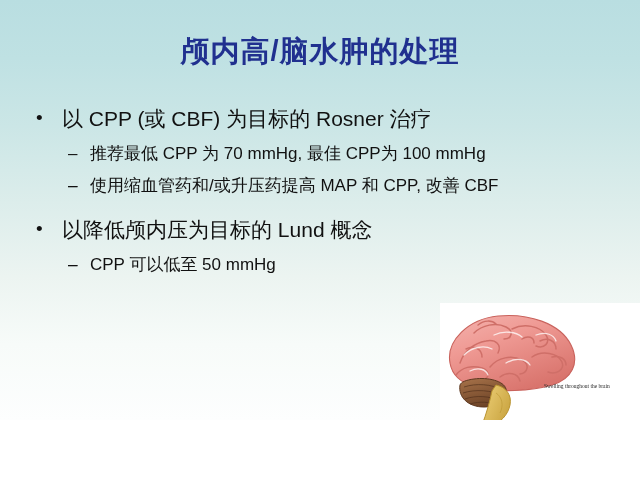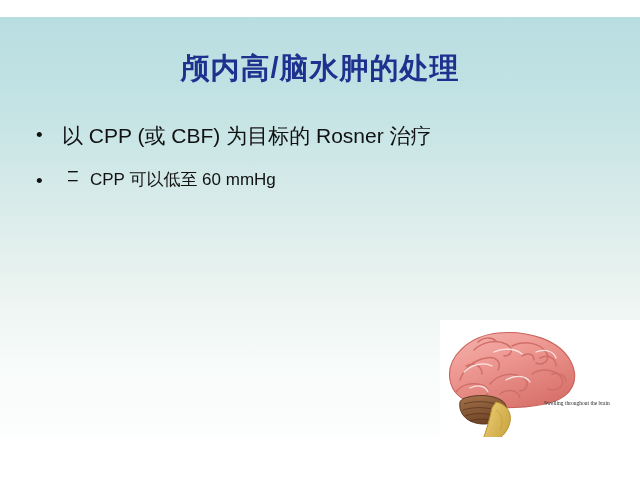--- a/index.html
+++ b/index.html
@@ -20,21 +20,20 @@
     box-sizing: border-box;
     background: linear-gradient(180deg,
                 #b9dee1 0%,
                 #bfe1e3 14%,
                 #cbe6e6 30%,
                 #dcedeb 48%,
                 #ecf4f1 66%,
                 #f7fbf9 82%,
                 #fdfefe 100%);
     overflow: hidden;
-    margin-top: 17px;
   }
 
   
   #slide-title {
     position: absolute;
     top: 33px;
     left: 0;
     width: 640px;
     text-align: center;
     color: #20308f;
@@ -176,41 +175,44 @@
 
   <div id="content">
 
     <div class="l1" id="bullet-1">
       <span class="marker">•</span>
       <span class="txt">以 <span class="b">CPP</span> (或 <span class="b">CBF</span>) 为目标的 <span class="b">Rosner</span> 治疗</span>
     </div>
 
     <div class="l2">
       <span class="marker">–</span>
+      <span class="txt">推荐最低 <span class="b">CPP</span> 为 <span class="b">70</span> <span class="b">mmHg</span>, 最佳 <span class="b">CPP</span>为 <span class="b">100</span> <span class="b">mmHg</span></span>
     </div>
 
     <div class="l2">
       <span class="marker">–</span>
     </div>
 
     <div class="l2 wrap" style="padding-right:118px;">
       <span class="marker">–</span>
+      <span class="txt">使用缩血管药和/或升压药提高 <span class="b">MAP</span> 和 <span class="b">CPP</span>, 改善 <span class="b">CBF</span></span>
     </div>
 
     <div class="l1" id="bullet-2">
       <span class="marker">•</span>
-    </div>
-
-    <div class="l2">
-      <span class="marker">–</span>
-    </div>
-
-    <div class="l2">
-      <span class="marker">–</span>
-      <span class="txt"><span class="b">CPP</span> 可以低至 <span class="b">60</span> <span class="b">mmHg</span></span>
+      <span class="txt">以降低颅内压为目标的 <span class="b">Lund</span> 概念</span>
+    </div>
+
+    <div class="l2">
+      <span class="marker">–</span>
+    </div>
+
+    <div class="l2">
+      <span class="marker">–</span>
+      <span class="txt"><span class="b">CPP</span> 可以低至 <span class="b">50</span> <span class="b">mmHg</span></span>
     </div>
 
   </div>
 
   <div id="brain-figure">
     <svg id="brain-svg" viewBox="0 0 160 120">
       <defs>
         <linearGradient id="cortex" x1="0" y1="0" x2="0.6" y2="1">
           <stop offset="0%" stop-color="#f4b3ae"></stop>
           <stop offset="40%" stop-color="#ef9a94"></stop>

